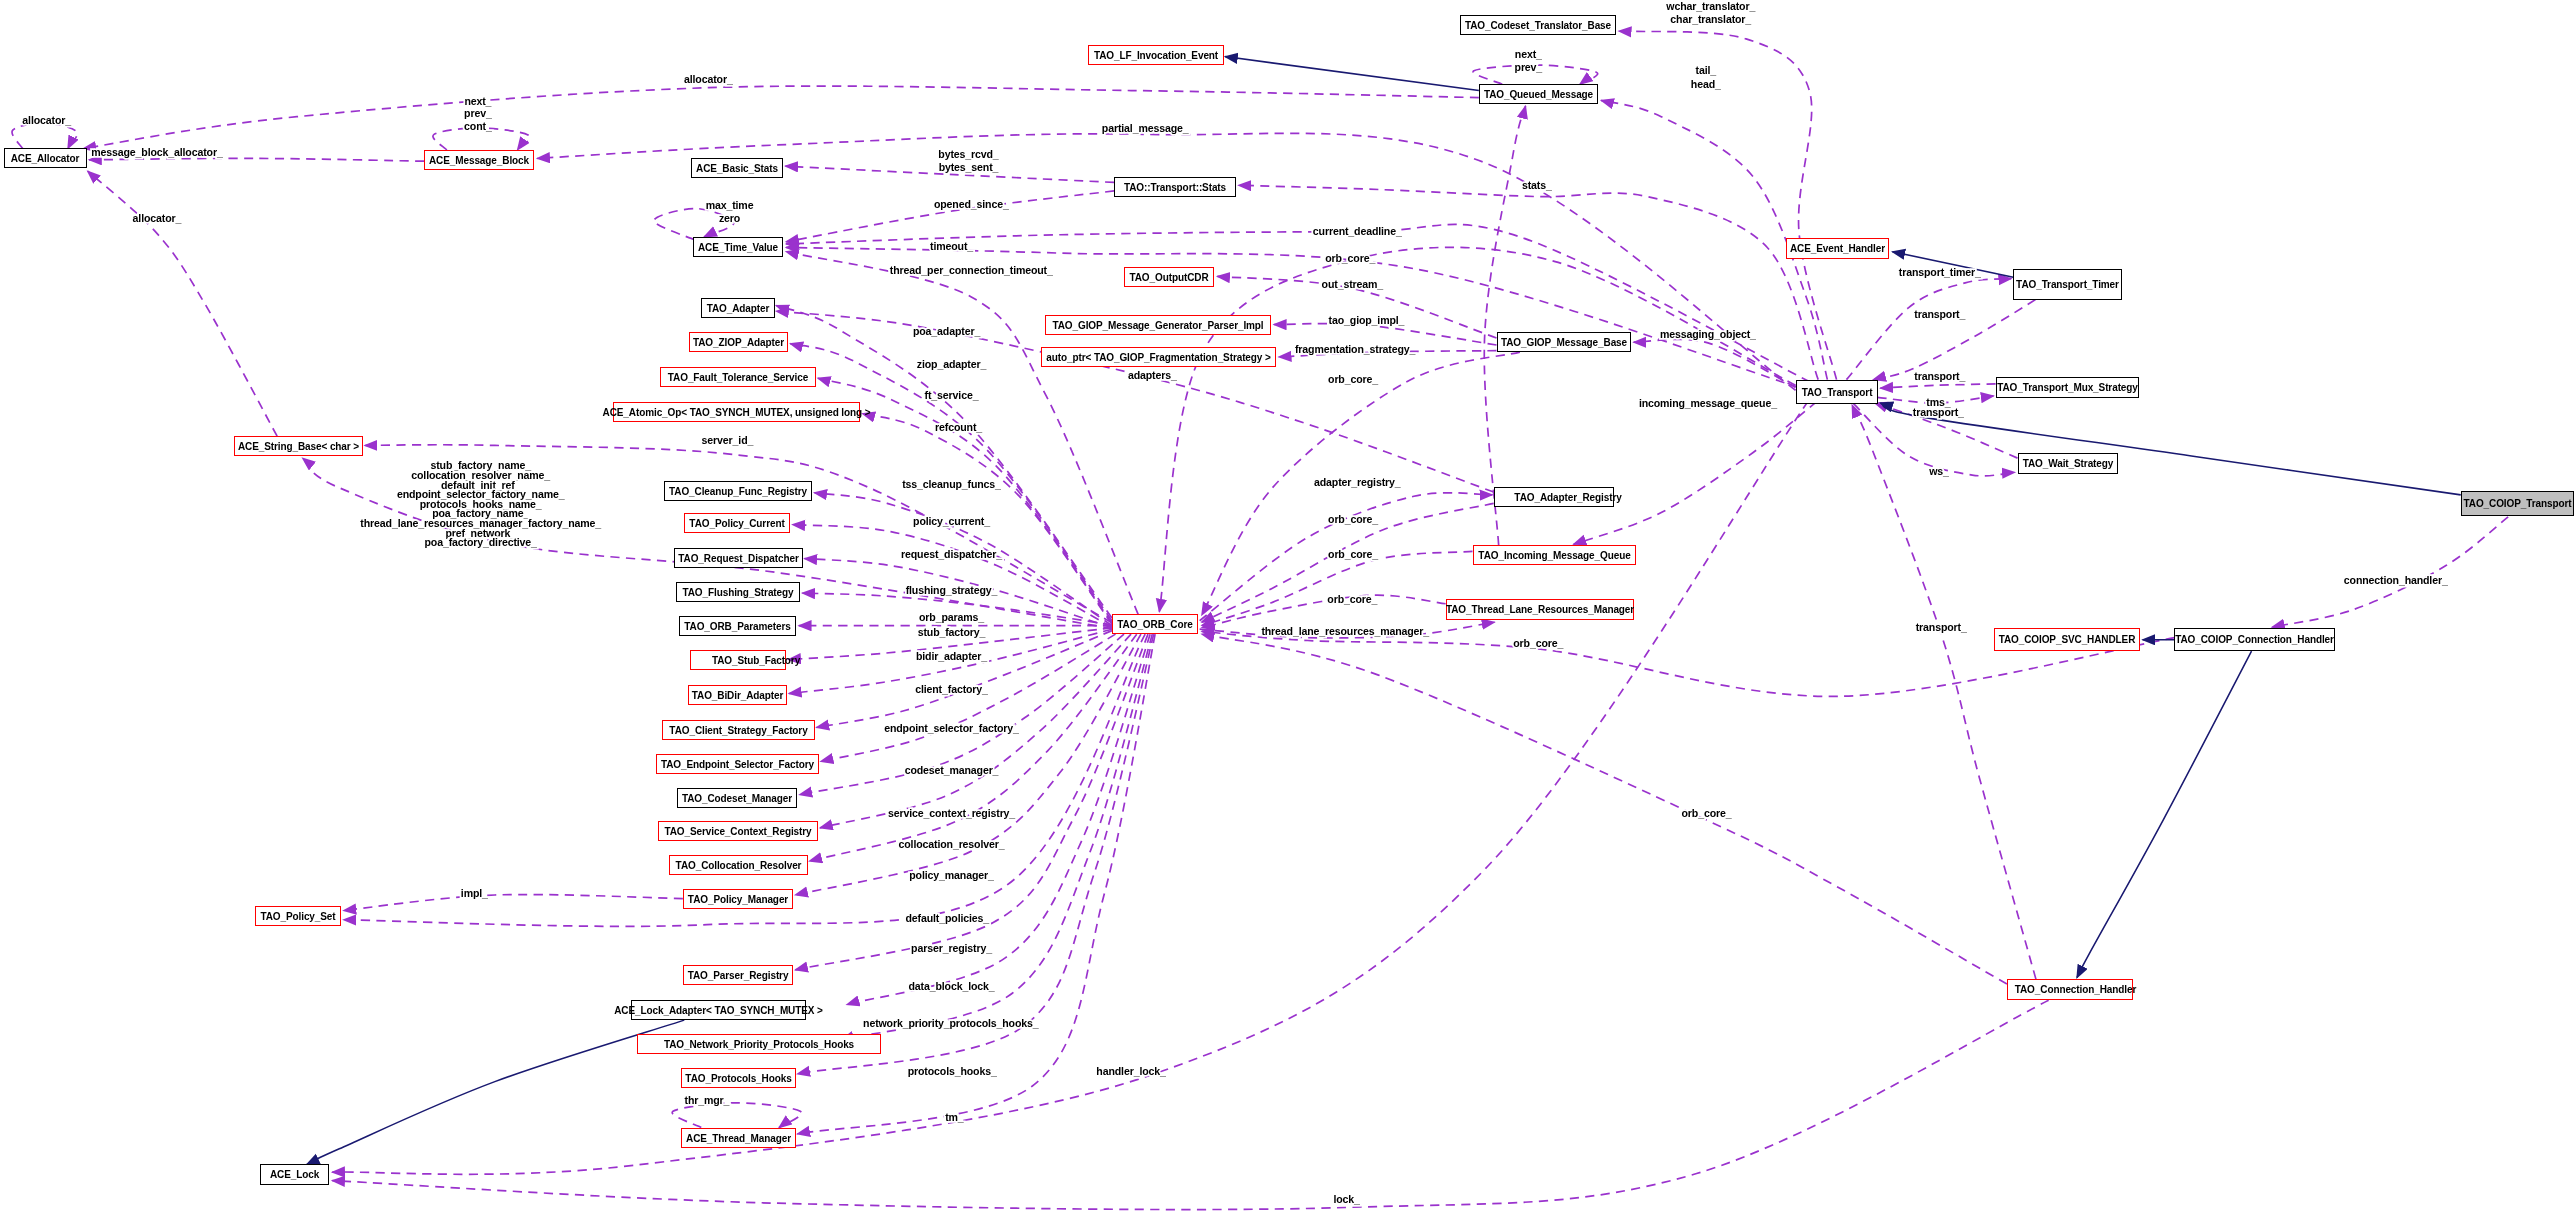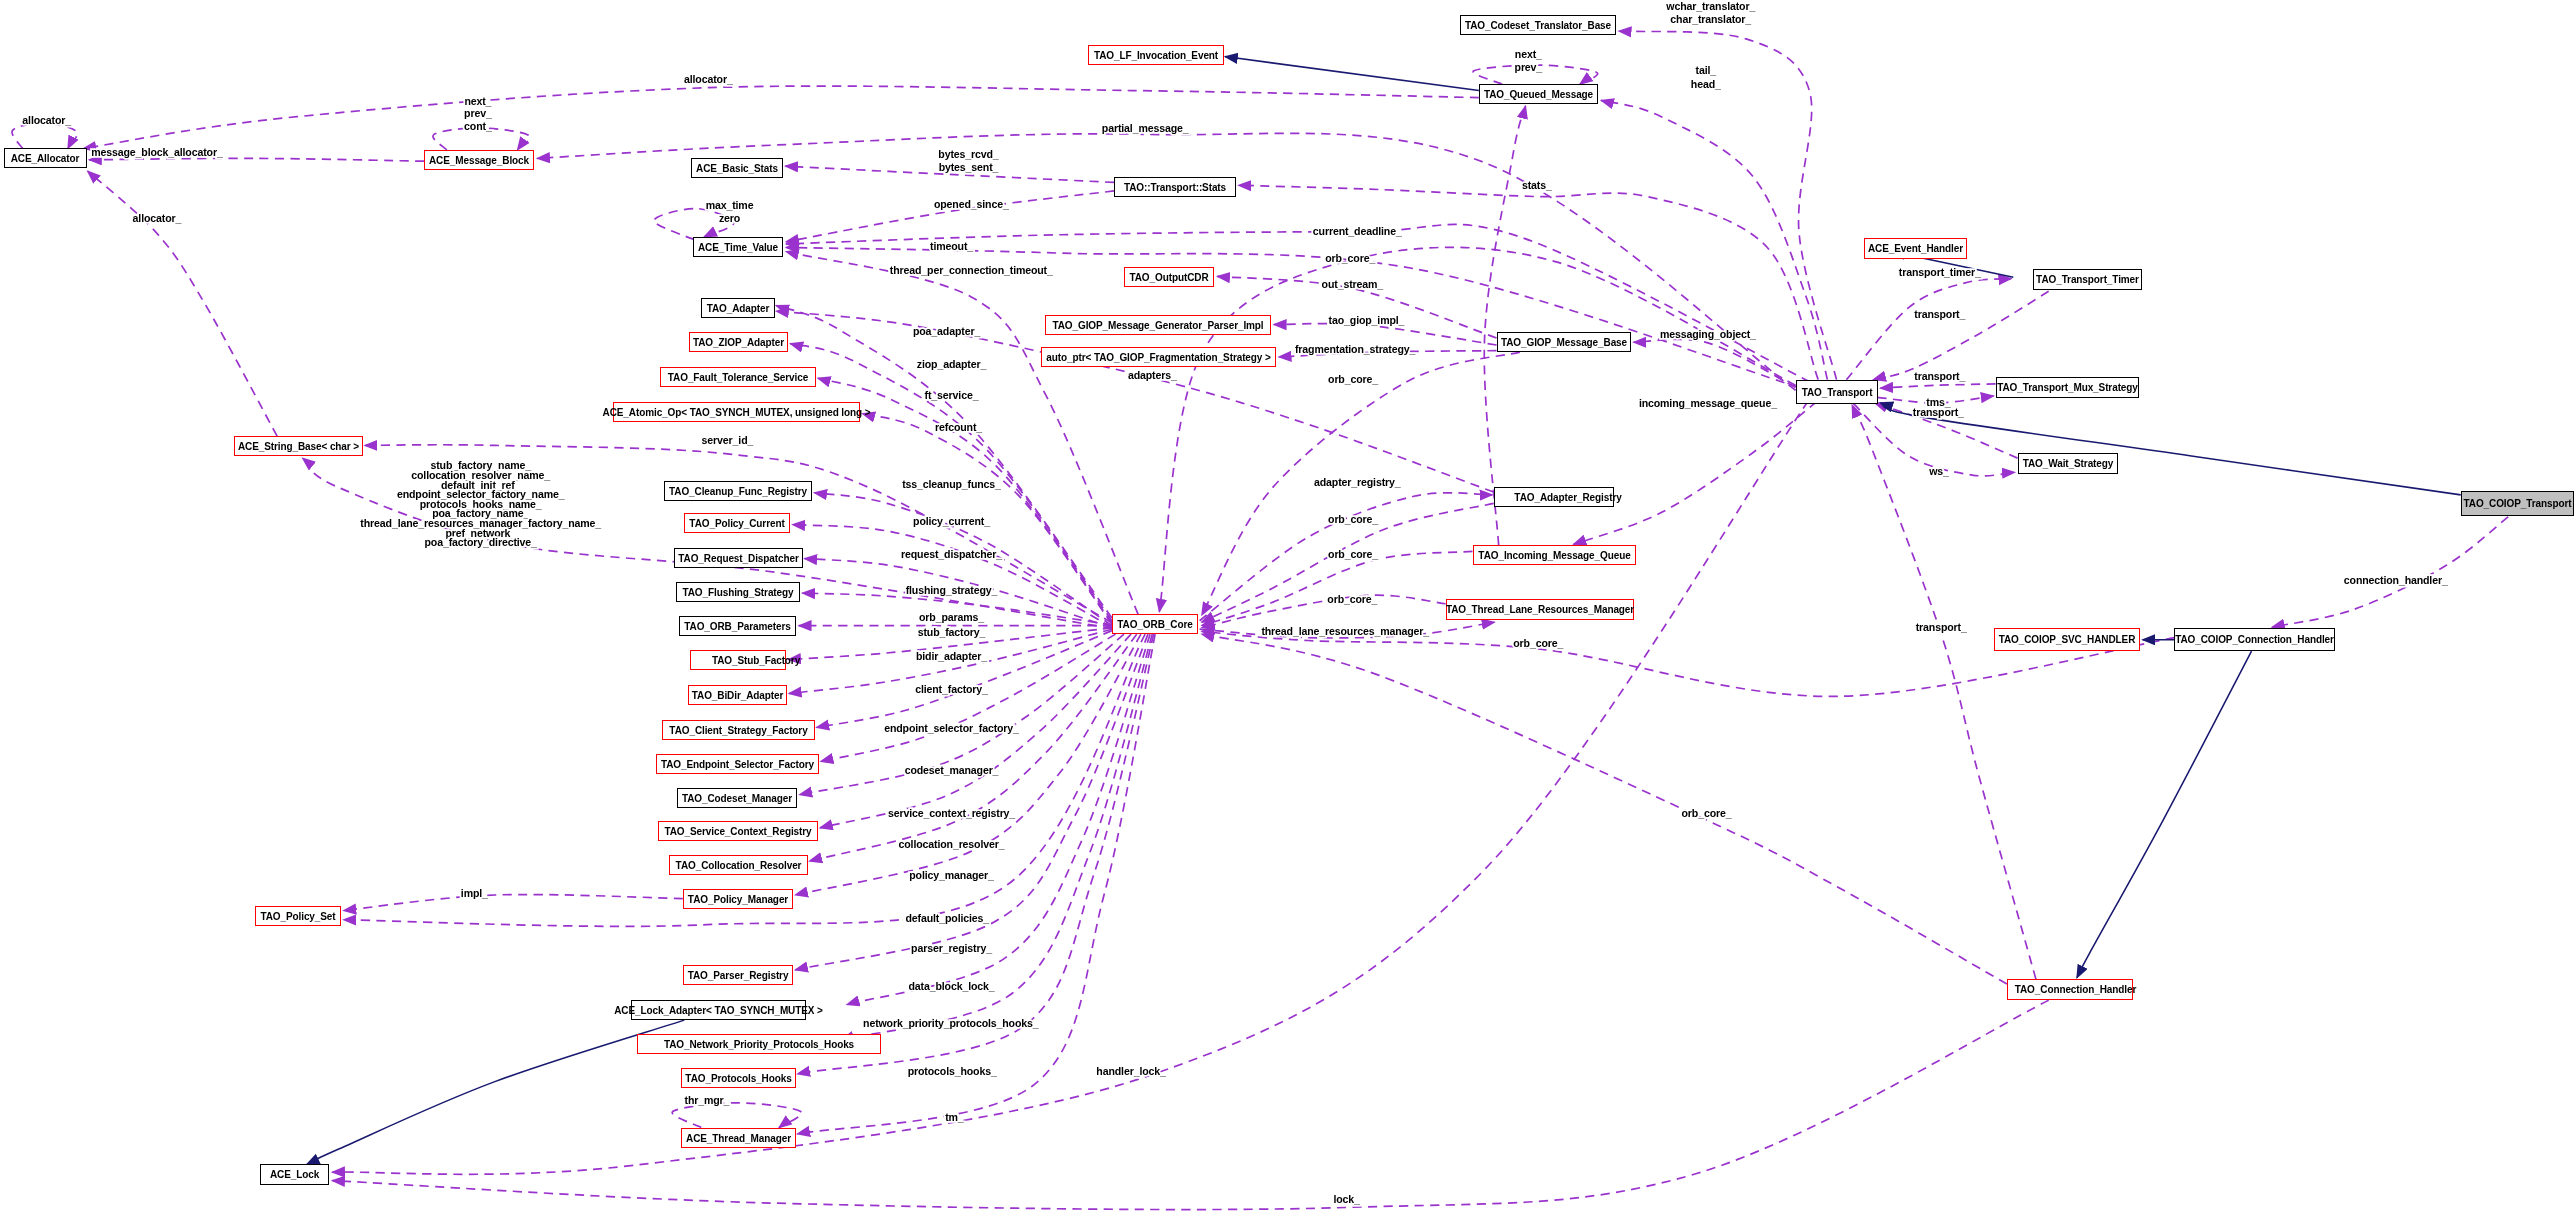--- a/index.html
+++ b/index.html
@@ -225,22 +225,22 @@
       <div class="node" style="left: 631px; top: 1000px; width: 175px; height: 20px;">ACE_Lock_Adapter&lt; TAO_SYNCH_MUTEX &gt;</div>
       <div class="node red" style="left: 637px; top: 1034px; width: 244px; height: 20px;">TAO_Network_Priority_Protocols_Hooks</div>
       <div class="node red" style="left: 681px; top: 1068px; width: 115px; height: 20px;">TAO_Protocols_Hooks</div>
       <div class="node red" style="left: 681px; top: 1128px; width: 115px; height: 20px;">ACE_Thread_Manager</div>
       <div class="node" style="left: 260px; top: 1164px; width: 69px; height: 21px;">ACE_Lock</div>
       <div class="node red" style="left: 1112px; top: 614px; width: 86px; height: 20px;">TAO_ORB_Core</div>
       <div class="node" style="left: 1497px; top: 332px; width: 134px; height: 20px;">TAO_GIOP_Message_Base</div>
       <div class="node" style="left: 1494px; top: 487px; width: 120px; height: 20px; padding-left: 28px;">TAO_Adapter_Registry</div>
       <div class="node red" style="left: 1473px; top: 545px; width: 163px; height: 20px;">TAO_Incoming_Message_Queue</div>
       <div class="node red" style="left: 1446px; top: 599px; width: 188px; height: 21px;">TAO_Thread_Lane_Resources_Manager</div>
-      <div class="node red" style="left: 1864px; top: 238px; width: 103px; height: 21px;">ACE_Event_Handler</div>
-      <div class="node" style="left: 2013px; top: 269px; width: 109px; height: 21px; margin-left: 20px;">TAO_Transport_Timer</div>
+      <div class="node red" style="left: 1786px; top: 238px; width: 103px; height: 21px;">ACE_Event_Handler</div>
+      <div class="node" style="left: 2013px; top: 269px; width: 109px; height: 31px;">TAO_Transport_Timer</div>
       <div class="node" style="left: 1796px; top: 380px; width: 82px; height: 24px;">TAO_Transport</div>
       <div class="node" style="left: 1996px; top: 377px; width: 143px; height: 21px;">TAO_Transport_Mux_Strategy</div>
       <div class="node" style="left: 2018px; top: 453px; width: 100px; height: 21px;">TAO_Wait_Strategy</div>
       <div class="node gray" style="left: 2461px; top: 491px; width: 113px; height: 25.4px;">TAO_COIOP_Transport</div>
       <div class="node red" style="left: 1994px; top: 628px; width: 146px; height: 22.6px;">TAO_COIOP_SVC_HANDLER</div>
       <div class="node" style="left: 2174px; top: 628px; width: 161px; height: 22.6px;">TAO_COIOP_Connection_Handler</div>
       <div class="node red" style="left: 2007px; top: 979px; width: 126px; height: 21px; padding-left: 11px;">TAO_Connection_Handler</div>
     </div>
 </div>
 

